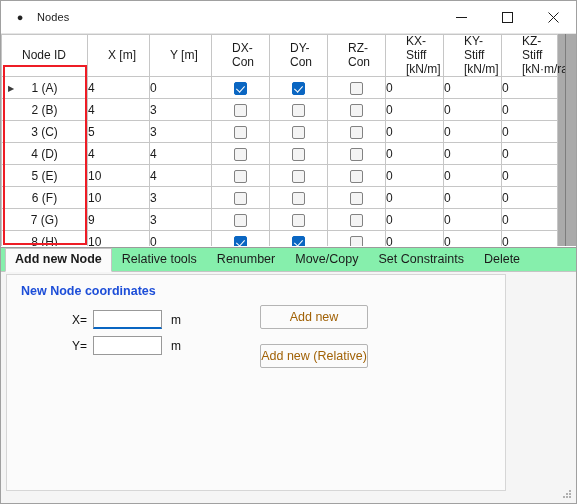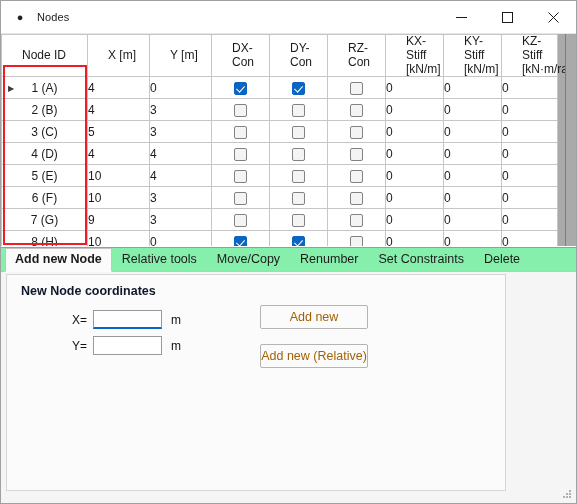--- a/index.html
+++ b/index.html
@@ -83,21 +83,21 @@
   }
   .tab.active{
     background:#fbfbfb;border-color:#c4c4c4;border-bottom:1px solid #fbfbfb;
     margin-bottom:-1px;font-weight:bold;
   }
   .panel{
     position:absolute;left:5px;top:26px;right:70px;bottom:12px;
     background:#fbfbfb;border:1px solid #d6d6d6;
   }
   .panel-title{
-    position:absolute;left:14px;top:9px;font-weight:bold;font-size:12.5px;color:#0f172a;
+    position:absolute;left:14px;top:9px;font-weight:bold;font-size:12.5px;color:#1d4ed8;
   }
   .coordrow{position:absolute;display:flex;align-items:center;}
   .coordrow.x{left:58px;top:35px;}
   .coordrow.y{left:58px;top:61px;}
   .coordlbl{width:22px;text-align:right;font-size:12px;color:#111;margin-right:6px;}
   .coordinput{
     width:69px;height:19px;box-sizing:border-box;background:#ffffff;
     border:1px solid #999;border-bottom:1px solid #999;
   }
   .coordinput.focus{border-bottom:2px solid #0a66c2;}
@@ -279,22 +279,22 @@
     </table>
     <div class="red-box"></div>
     <div class="right-gutter"></div>
   </div>
 
   <div class="bottom">
 
     <div class="tabstrip" id="tabstrip">
         <div class="tab active">Add new Node</div>
         <div class="tab">Relative tools</div>
+        <div class="tab">Renumber</div>
         <div class="tab">Move/Copy</div>
-        <div class="tab">Renumber</div>
         <div class="tab">Set Constraints</div>
         <div class="tab">Delete</div>
       </div>
 
     <div class="panel">
       <div class="panel-title">New Node coordinates</div>
 
       <div class="coordrow x">
         <span class="coordlbl">X=</span>
         <div class="coordinput focus"></div>

